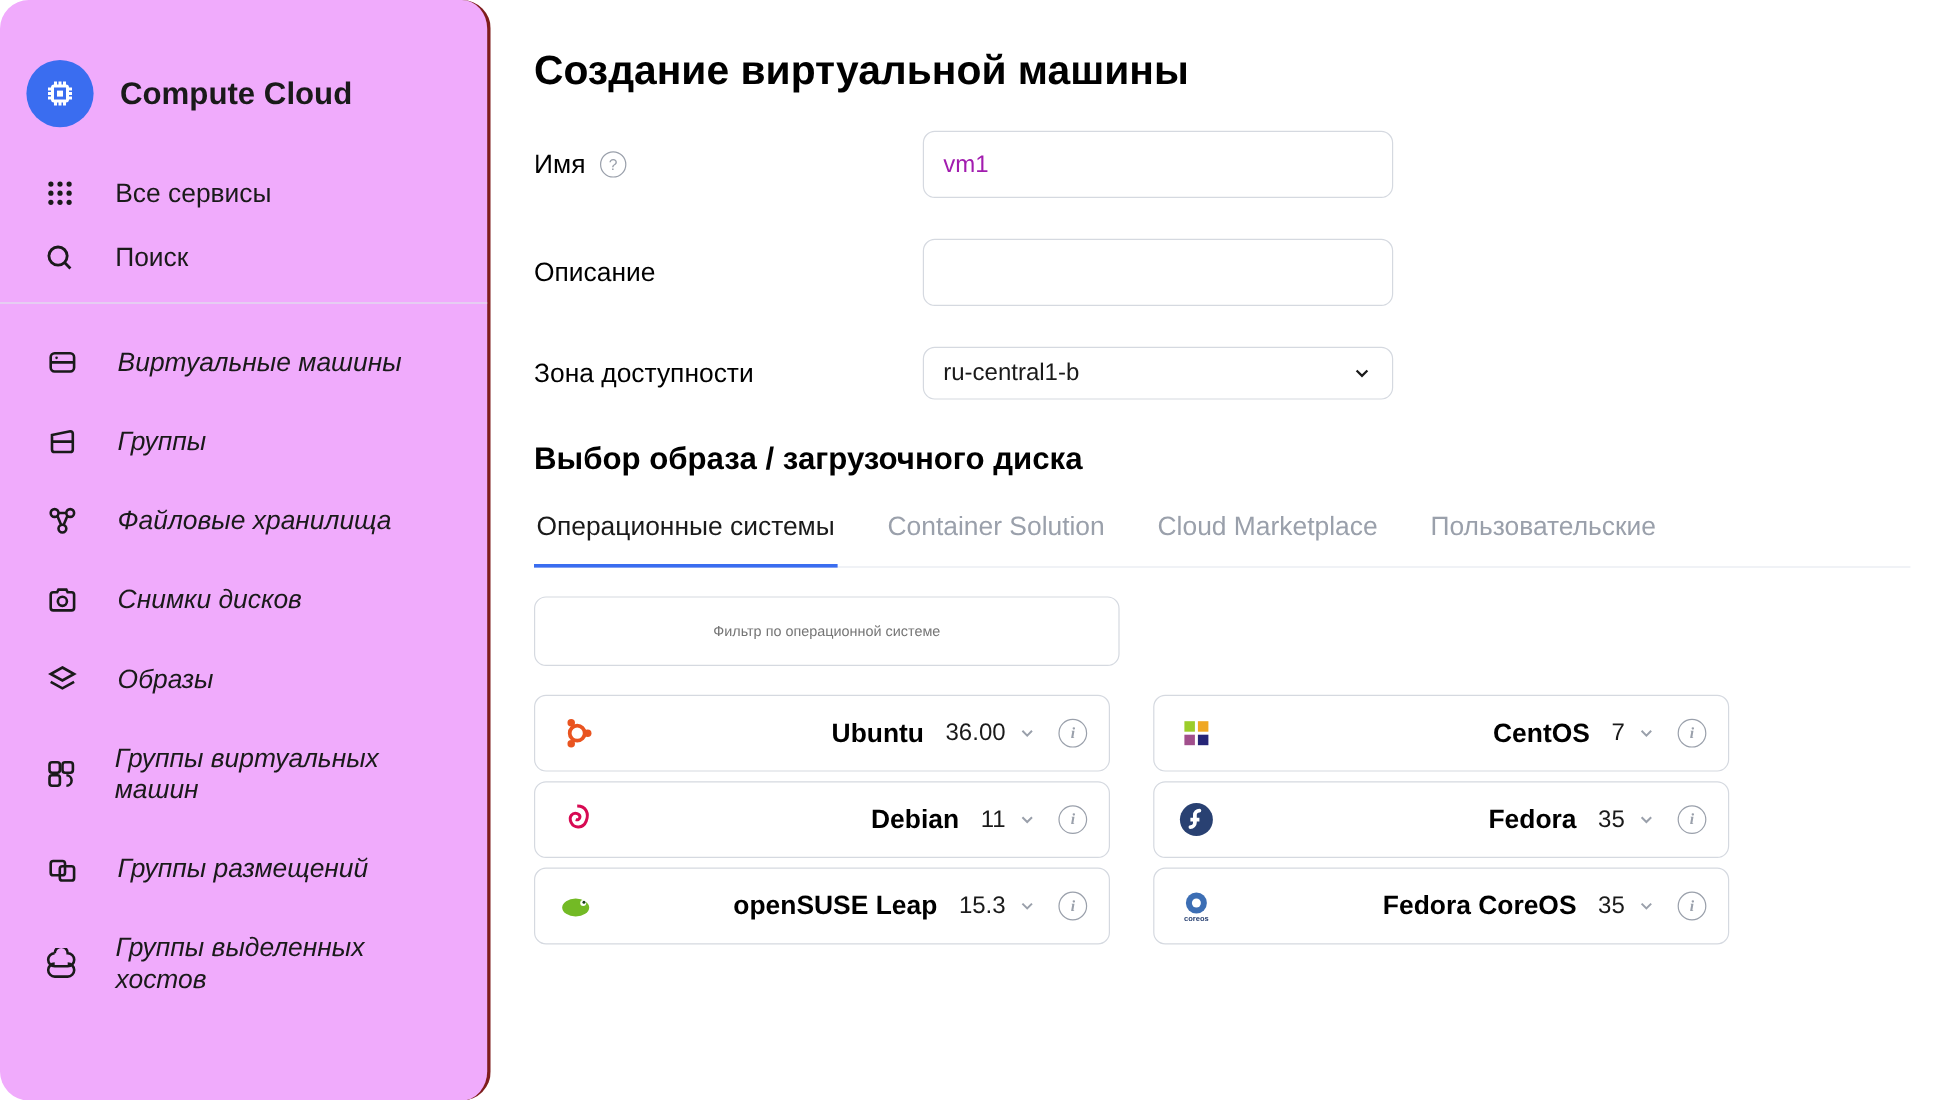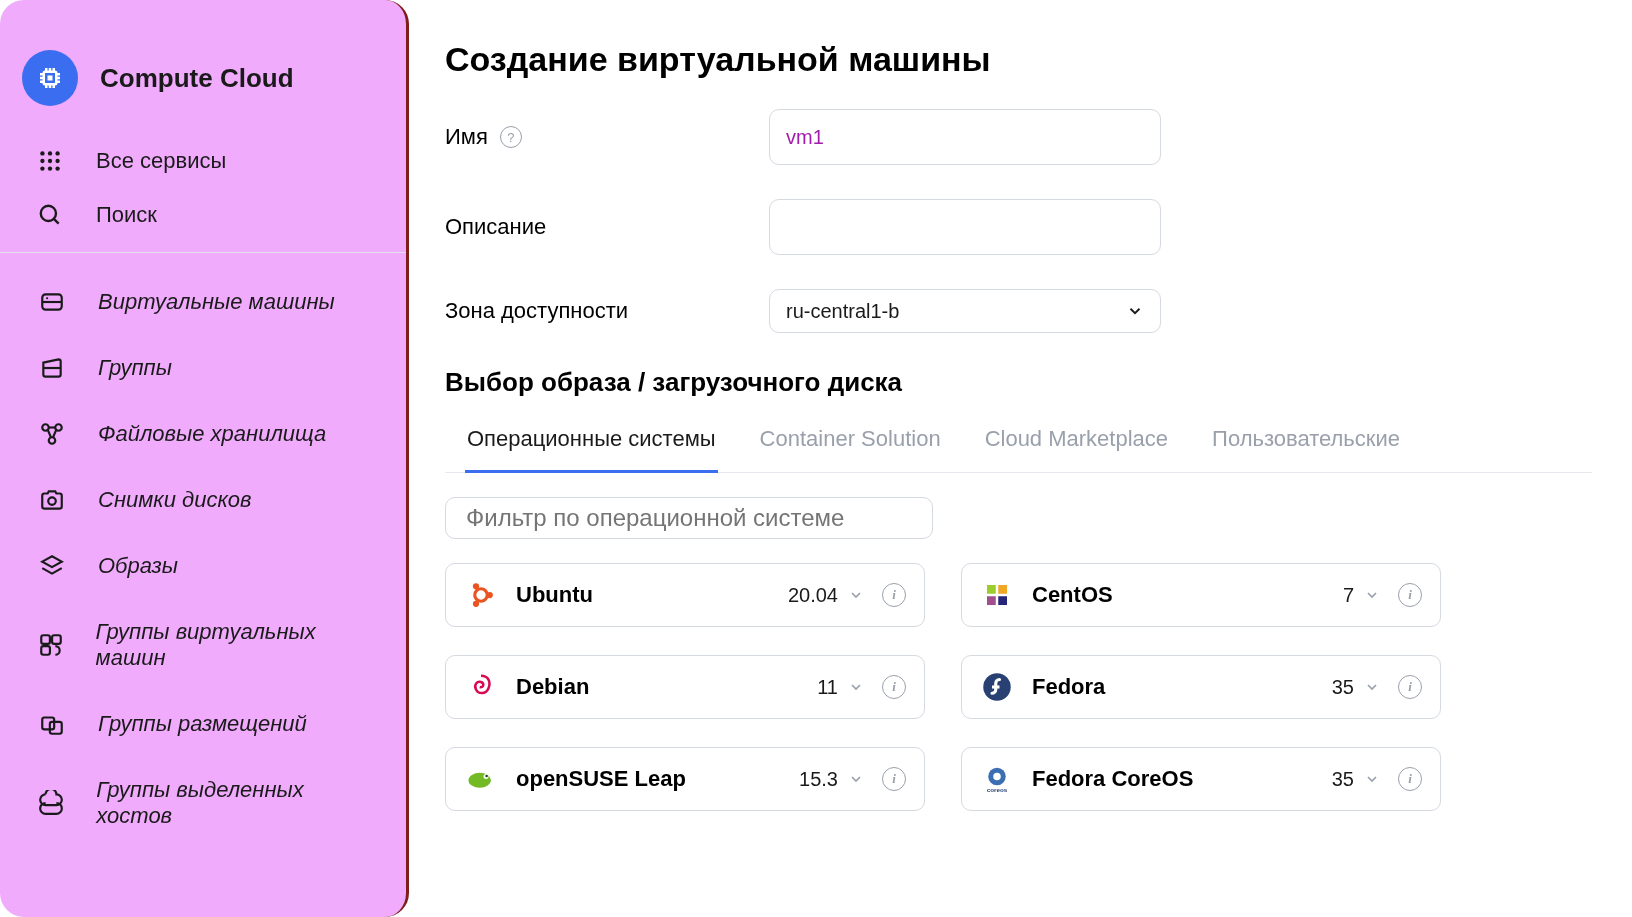--- a/index.html
+++ b/index.html
@@ -28,25 +28,25 @@
     .form-label { width: 324px; font-size: 22px; display: flex; align-items: center; gap: 12px; }
     .help-circle { width: 22px; height: 22px; border: 1.5px solid #9aa0ab; border-radius: 50%; display: inline-flex; align-items: center; justify-content: center; font-size: 13px; color: #9aa0ab; }
     .text-input { width: 392px; height: 56px; border: 1px solid #d5d9e0; border-radius: 10px; padding: 0 16px; font-size: 20px; color: #a21caf; outline: none; background: #fff; }
     .select { width: 392px; height: 44px; border: 1px solid #d5d9e0; border-radius: 10px; padding: 0 16px; font-size: 20px; color: #1a1a1a; display: flex; align-items: center; justify-content: space-between; background: #fff; cursor: pointer; }
     .select .chev { color: #1a1a1a; }
 
     .section-title { font-size: 26px; font-weight: 700; margin: 18px 0 28px 0; }
 
     .tabs { display: flex; gap: 40px; border-bottom: 1px solid #e6e9f0; margin-bottom: 24px; }
     .tab { font-size: 22px; padding: 0 2px 18px 2px; color: #9aa0ab; cursor: pointer; border-bottom: 3px solid transparent; margin-bottom: -1px; }
-    .tab.active { color: #1a1a1a; font-weight: 500; border-bottom-color: #3a6df0; margin-left: 20px; }
-
-    .filter-input { width: 488px; height: 42px; border: 1px solid #d5d9e0; border-radius: 10px; padding: 0 20px; font-size: 24px; color: #9aa0ab; outline: none; margin-bottom: 24px; }
-
-    .os-grid { display: grid; grid-template-columns: 480px 480px; gap: 28px 36px; }
+    .tab.active { color: #1a1a1a; font-weight: 500; border-bottom-color: #3a6df0; }
+
+    .filter-input { width: 488px; height: 58px; border: 1px solid #d5d9e0; border-radius: 10px; padding: 0 20px; font-size: 12px; color: #9aa0ab; outline: none; margin-bottom: 24px; text-align: center; }
+
+    .os-grid { display: grid; grid-template-columns: 480px 480px; gap: 8px 36px; text-align: right; }
     .os-card { border: 1px solid #d5d9e0; border-radius: 10px; height: 64px; display: flex; align-items: center; padding: 0 18px; gap: 18px; cursor: pointer; }
     .os-logo { width: 34px; height: 34px; display: flex; align-items: center; justify-content: center; font-size: 26px; }
     .os-name { font-size: 22px; font-weight: 600; flex: 1; }
     .os-version { font-size: 20px; color: #1a1a1a; display: flex; align-items: center; gap: 10px; }
     .os-version .chev { color: #9aa0ab; }
     .info-circle { width: 24px; height: 24px; border: 1.8px solid #9aa0ab; border-radius: 50%; display: inline-flex; align-items: center; justify-content: center; font-size: 13px; color: #9aa0ab; font-weight: 600; font-style: italic; font-family: Georgia, serif; }
 
     svg { display: block; }
   </style>
 </head>
@@ -250,21 +250,21 @@
         <span class="os-logo">
           <svg width="30" height="30" viewBox="0 0 24 24">
               <circle cx="12" cy="12" r="5" fill="none" stroke="#e95420" stroke-width="2.5"></circle>
               <circle cx="19" cy="12" r="2.5" fill="#e95420"></circle>
               <circle cx="8" cy="5" r="2.5" fill="#e95420"></circle>
               <circle cx="8" cy="19" r="2.5" fill="#e95420"></circle>
             </svg>
         </span>
         <span class="os-name">Ubuntu</span>
         <span class="os-version">
-          <span>20.04</span>
+          <span>36.00</span>
           <span class="chev">
               <svg width="16" height="16" viewBox="0 0 24 24" fill="none" stroke="#9aa0ab" stroke-width="2.5">
                 <polyline points="6 9 12 15 18 9"></polyline>
               </svg>
             </span>
         </span>
         <span class="info-circle">i</span>
       </div>
 
       <div class="os-card">

